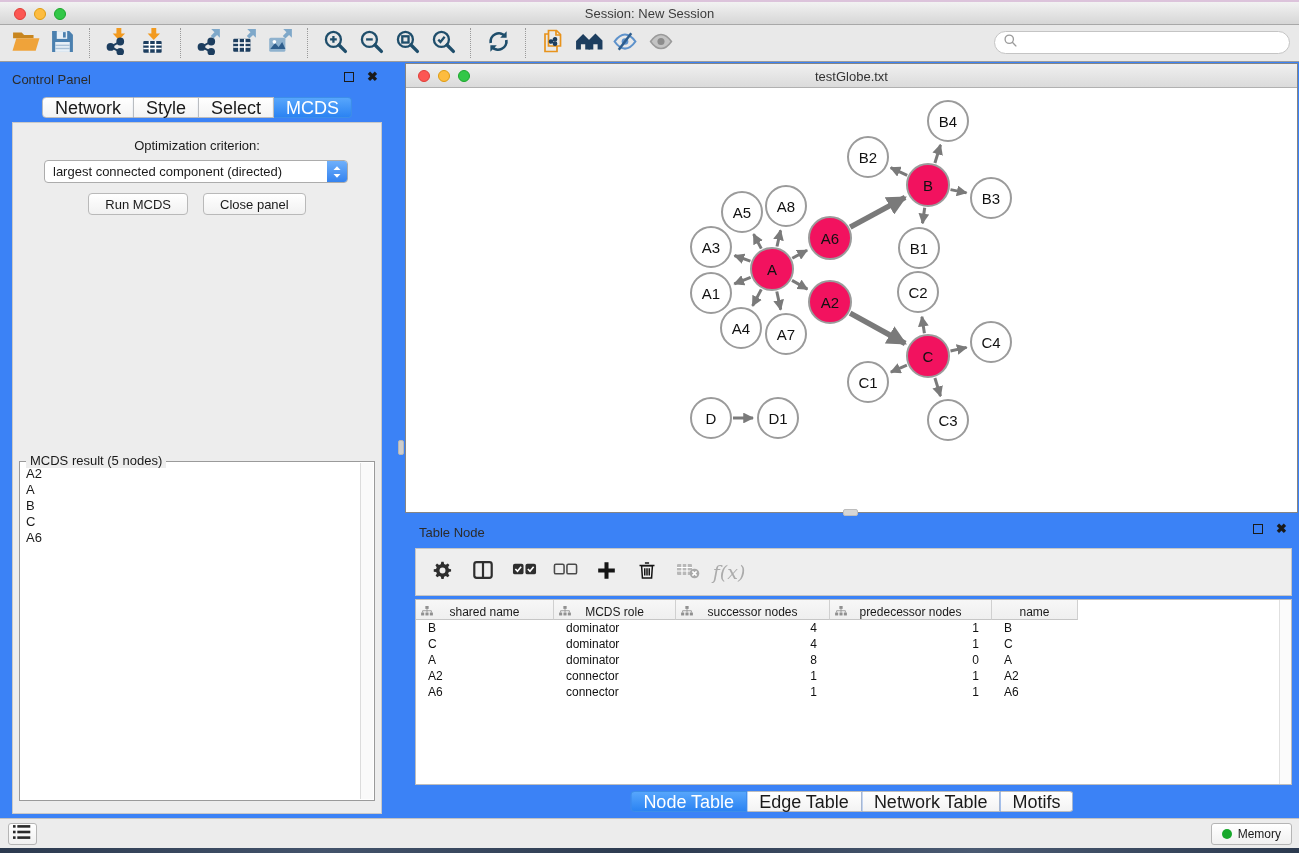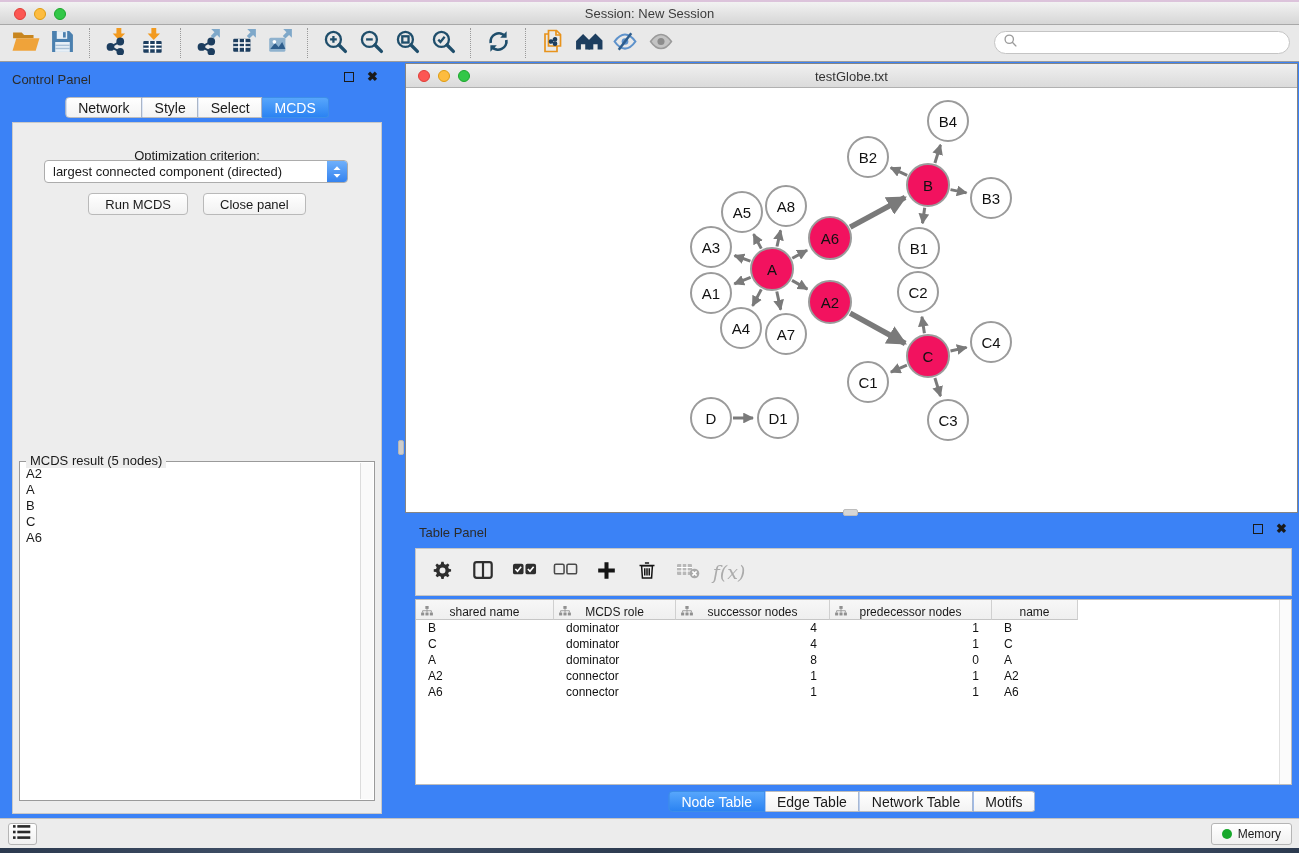--- a/index.html
+++ b/index.html
@@ -27,32 +27,32 @@
   .search-input { border:none; outline:none; flex:1; height:19px; font-size:12px; background:transparent; padding-left:5px; }
 
   
   .panel-title { font-size:13px; color:#2B2B2B; }
   .win-btns { position:absolute; right:12px; top:6px; display:flex; gap:13px; align-items:center; }
   .float-ico { width:10px; height:10px; border:1.6px solid #1A1A1A; display:inline-block; }
   .close-ico { font-size:13px; font-weight:bold; color:#1A1A1A; line-height:10px; }
 
   
   .seg { padding:0 12px; height:21px; line-height:20px; border:1px solid #BDBDBD; border-left:none;
-         background:linear-gradient(#FFFFFF,#F3F3F3); font-size:14px; color:#1A1A1A; display:inline-block; }
+         background:linear-gradient(#FFFFFF,#F3F3F3); font-size:18px; color:#1A1A1A; display:inline-block; }
   .seg.first { border-left:1px solid #BDBDBD; border-radius:4px 0 0 4px; }
   .seg.last { border-radius:0 4px 4px 0; }
   .seg.sel { background:linear-gradient(#57A6FC,#2B83F2); color:#fff; border-color:#3D8EE8; }
 
   
   .control-panel { position:absolute; left:4px; top:66px; width:386px; height:752px; }
   .cp-header { position:relative; height:26px; }
   .cp-header .panel-title { position:absolute; left:8px; top:6px; }
   .cp-tabs { position:absolute; top:31px; left:50%; transform:translateX(-50%); white-space:nowrap; }
   .cp-body { position:absolute; left:8px; right:8px; top:56px; bottom:4px; background:#EDEDED; border:1px solid #C9C9C9; }
-  .opt-label { position:absolute; top:15px; width:100%; text-align:center; font-size:13px;margin-top:10px; }
+  .opt-label { position:absolute; top:15px; width:100%; text-align:center; font-size:13px; }
   .dropdown { position:absolute; left:31px; right:33px; top:37px; height:23px; background:#fff;
               border:1px solid #ACACAC; border-radius:4px; display:flex; align-items:center; }
   .dd-text { flex:1; font-size:13px; padding:0 8px; white-space:nowrap; overflow:hidden; }
   .dd-step { width:20px; height:21px; background:linear-gradient(#6FB0FB,#3583EF); border-radius:0 3px 3px 0;
              display:flex; align-items:center; justify-content:center; }
   .btn-row { position:absolute; top:70px; width:100%; display:flex; justify-content:center; gap:15px; }
   .mac-btn { height:22px; padding:0 16px; background:linear-gradient(#FFFFFF,#F1F1F1); border:1px solid #B9B9B9;
              border-radius:4px; font-size:13px; color:#1A1A1A;text-align:right; }
   .mcds-group { position:absolute; left:6px; right:6px; top:338px; height:340px; border:1px solid #9A9A9A; background:#fff;padding-left:42px; }
   .mcds-legend { position:absolute; top:-9px; left:6px; background:#EDEDED; padding:0 4px; font-size:13px; }
@@ -388,21 +388,21 @@
         <div class="gnode" style="left:521px;top:310px;width:42px;height:42px;border-color:#9B9B9B">C3</div>
         <div class="gnode" style="left:284px;top:308px;width:42px;height:42px;border-color:#9B9B9B">D</div>
         <div class="gnode" style="left:351px;top:308px;width:42px;height:42px;border-color:#9B9B9B">D1</div>
       </div>
   </div>
   <div class="notch-v"></div>
   <div class="notch-h"></div>
 
   <div class="table-panel">
     <div class="tp-header">
-      <span class="panel-title">Table Panel</span>
+      <span class="panel-title">Table Node</span>
       <span class="win-btns">
         <span class="float-ico"></span>
         <span class="close-ico">✖</span>
       </span>
     </div>
     <div class="tp-toolbar" id="tp-toolbar">
         <span class="tp-tool">
           <span><svg viewBox="0 0 24 24" width="21" height="21">
               <path fill="#2E2E2E" d="M10.7 2h2.6l.5 2.6 2 .8 2.2-1.5 1.9 1.9-1.5 2.2.8 2 2.6.5v2.6l-2.6.5-.8 2 1.5 2.2-1.9 1.9-2.2-1.5-2 .8-.5 2.6h-2.6l-.5-2.6-2-.8-2.2 1.5-1.9-1.9 1.5-2.2-.8-2L2 13.3v-2.6l2.6-.5.8-2-1.5-2.2 1.9-1.9 2.2 1.5 2-.8z"></path>
               <circle cx="12" cy="12" r="3.4" fill="#EEEEEE"></circle>

